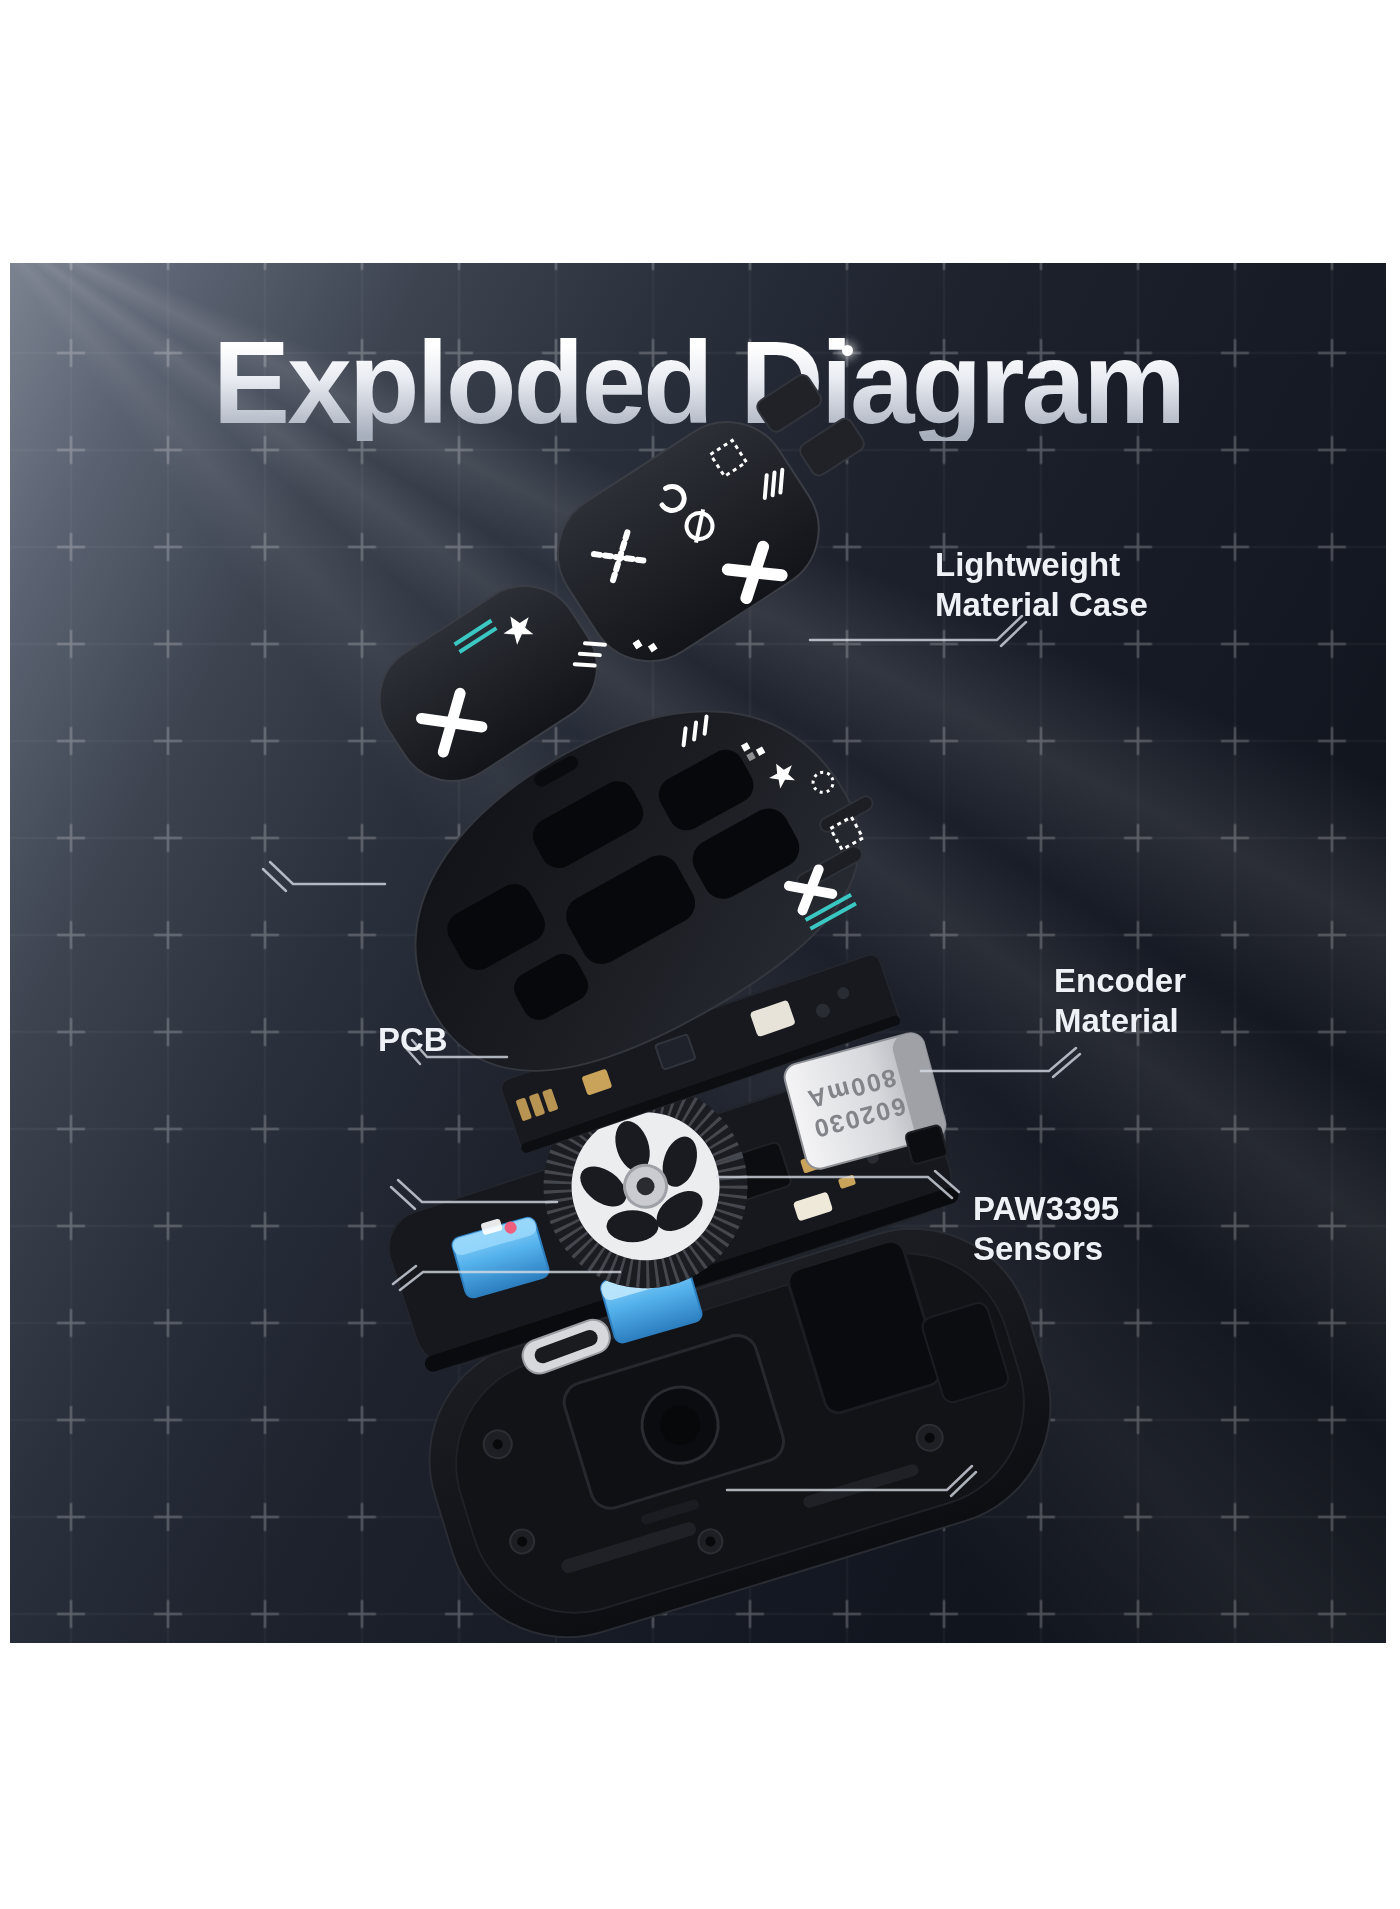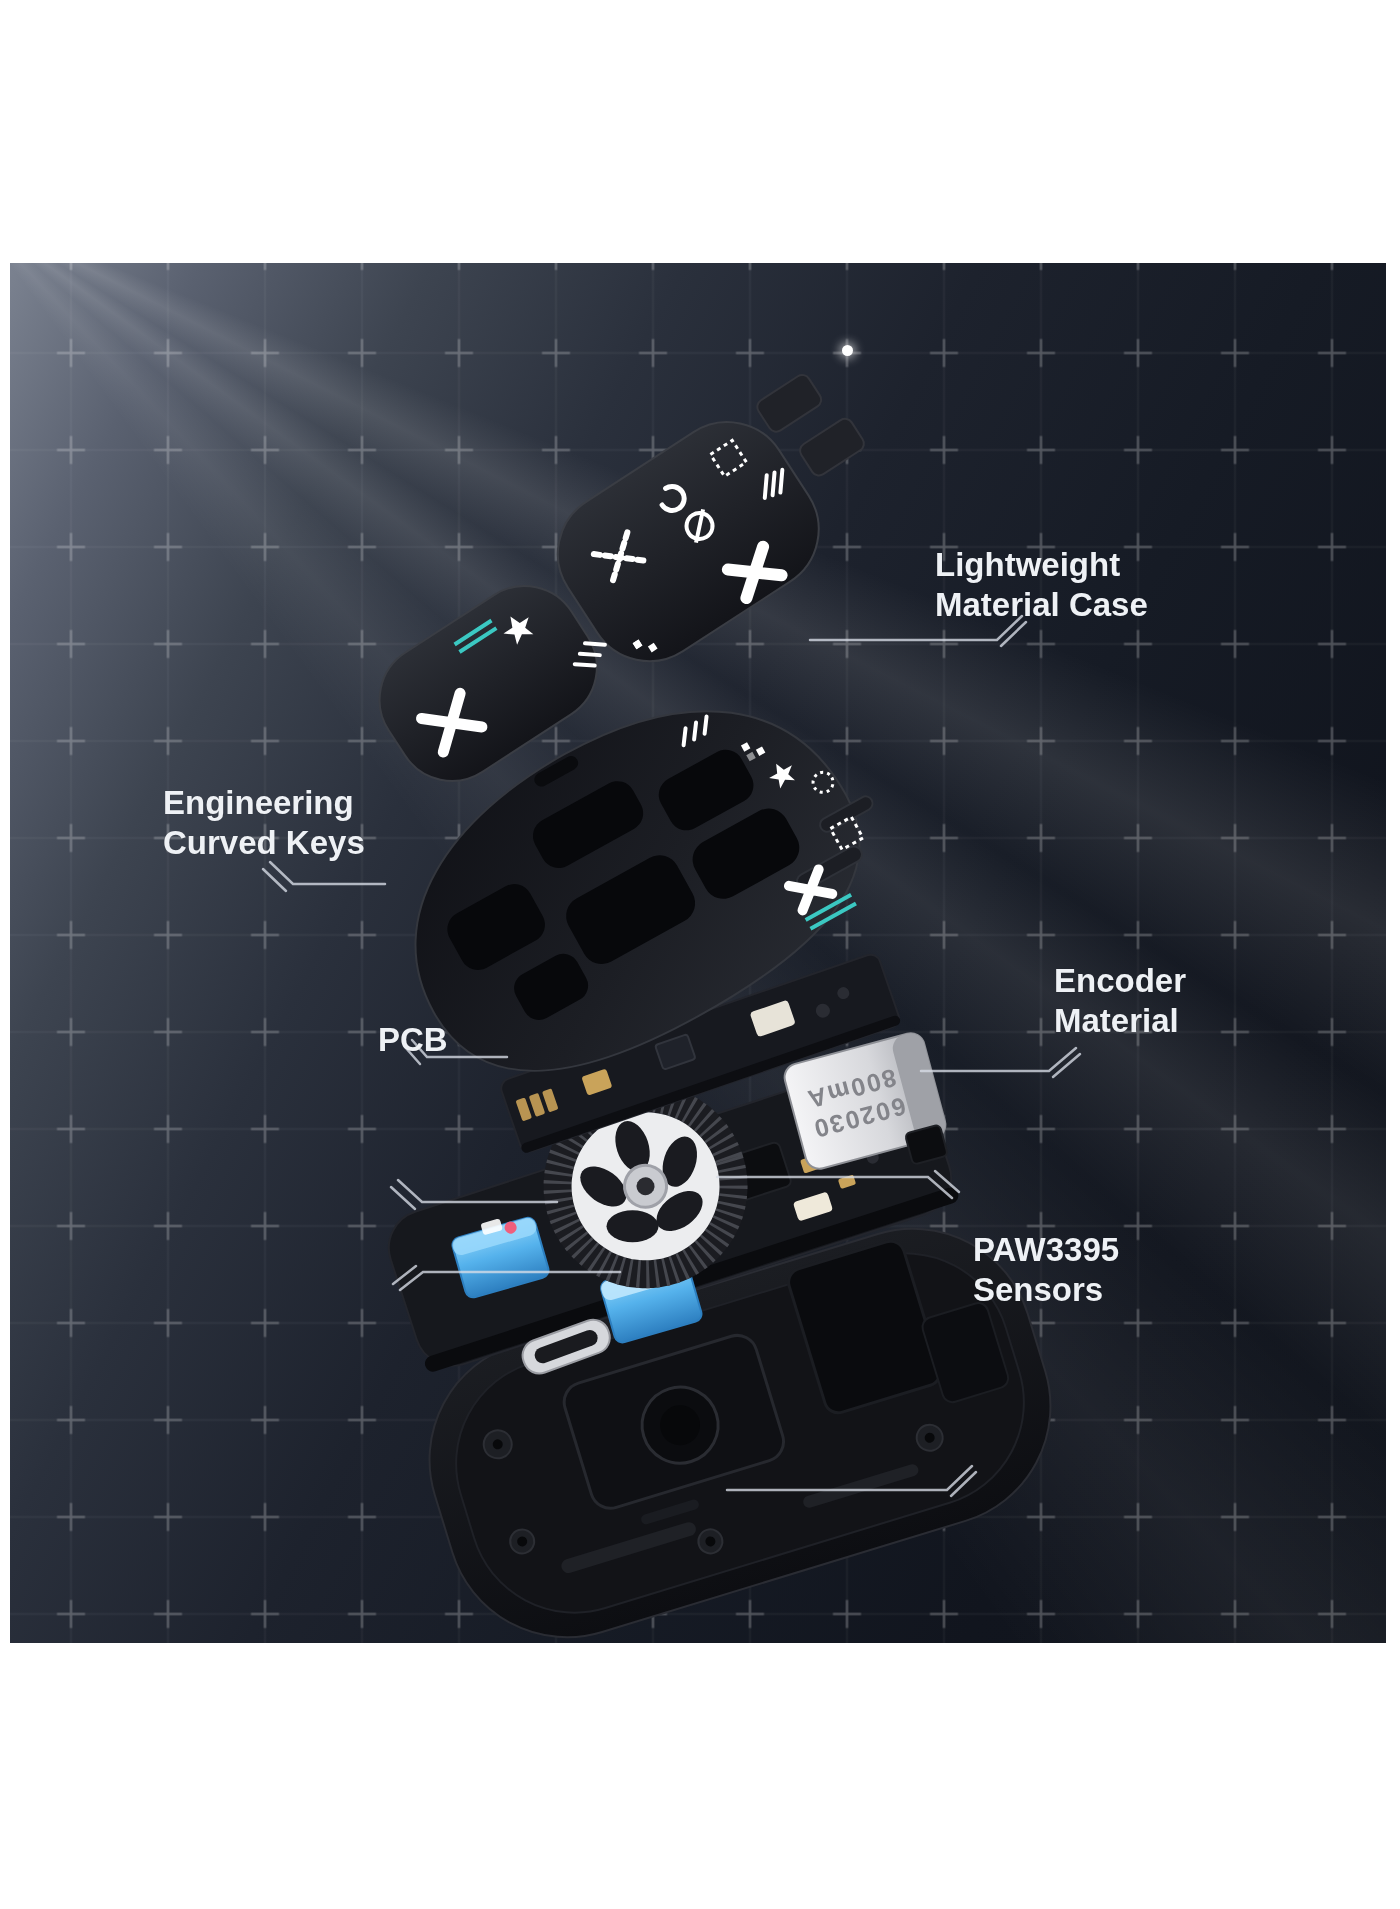--- a/index.html
+++ b/index.html
@@ -68,20 +68,21 @@
     <svg class="grid-svg" width="1376" height="1380" viewBox="0 0 1376 1380">
       <defs>
         <pattern id="gridpat" width="97" height="97" patternUnits="userSpaceOnUse" patternTransform="translate(12.5,41.5)">
           <path d="M48.5 0 V97 M0 48.5 H97" stroke="rgba(255,255,255,0.05)" stroke-width="1.5" fill="none"></path>
           <path d="M34.5 48.5 H62.5 M48.5 34.5 V62.5" stroke="rgba(255,255,255,0.22)" stroke-width="2.5" fill="none"></path>
         </pattern>
       </defs>
       <rect x="0" y="0" width="1376" height="1380" fill="url(#gridpat)"></rect>
     </svg>
 
+    <div class="title">Exploded Diagram</div>
     <div class="sparkle"></div>
 
     <svg class="parts-svg" width="1376" height="1380" viewBox="0 0 1376 1380">
       <defs>
         <linearGradient id="gDark" x1="0" y1="0" x2="0" y2="1">
           <stop offset="0" stop-color="#2c2f36"></stop>
             <stop offset="1" stop-color="#131419"></stop>
         </linearGradient>
         <linearGradient id="gShell" x1="0" y1="0" x2="1" y2="1">
           <stop offset="0" stop-color="#0f1015"></stop>
@@ -291,36 +292,32 @@
             <path d="M941,1233 L966,1209"></path>
         </g>
       </g>
     </svg>
 
     <div class="callout" style="left:925px;top:282px;">
       <div>Lightweight</div>
       <div>Material Case</div>
     </div>
 
-    <div class="callout" style="left:153px;top:520px;">
-      <div>Engineering</div>
-      <div>Curved Keys</div>
-    </div>
 
     <div class="callout" style="left:368px;top:757px;">
       <div>PCB</div>
     </div>
 
     <div class="callout" style="left:1044px;top:698px;">
       <div>Encoder</div>
       <div>Material</div>
     </div>
 
 
-    <div class="callout" style="left:963px;top:926px;margin-top:41px;">
+    <div class="callout" style="left:963px;top:926px;">
       <div>PAW3395</div>
       <div>Sensors</div>
     </div>
 
 
 
   </div>
 </div>
 
 </body></html>

